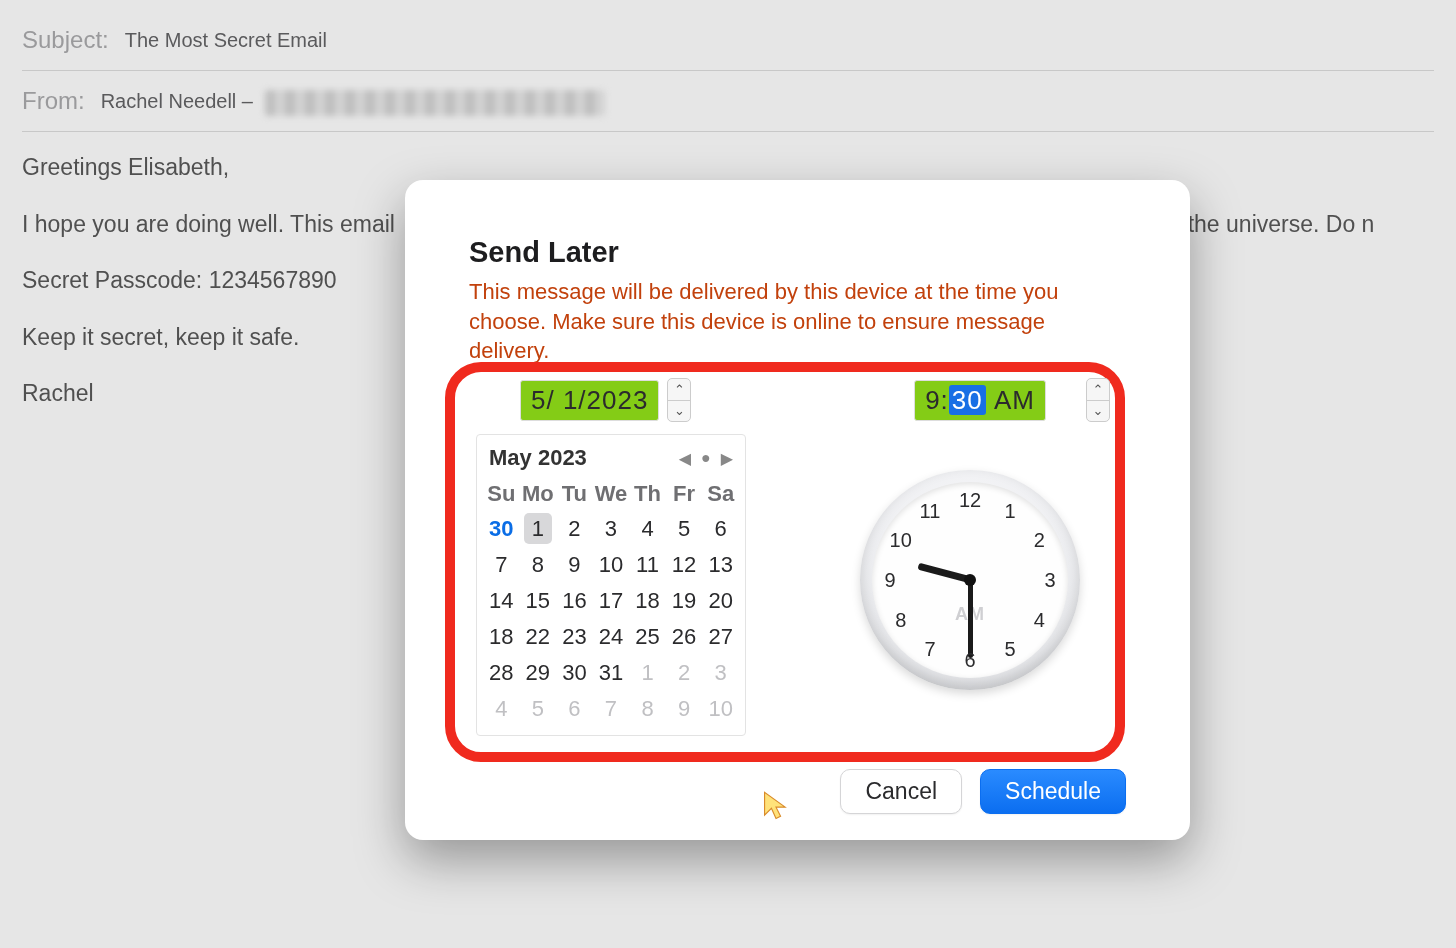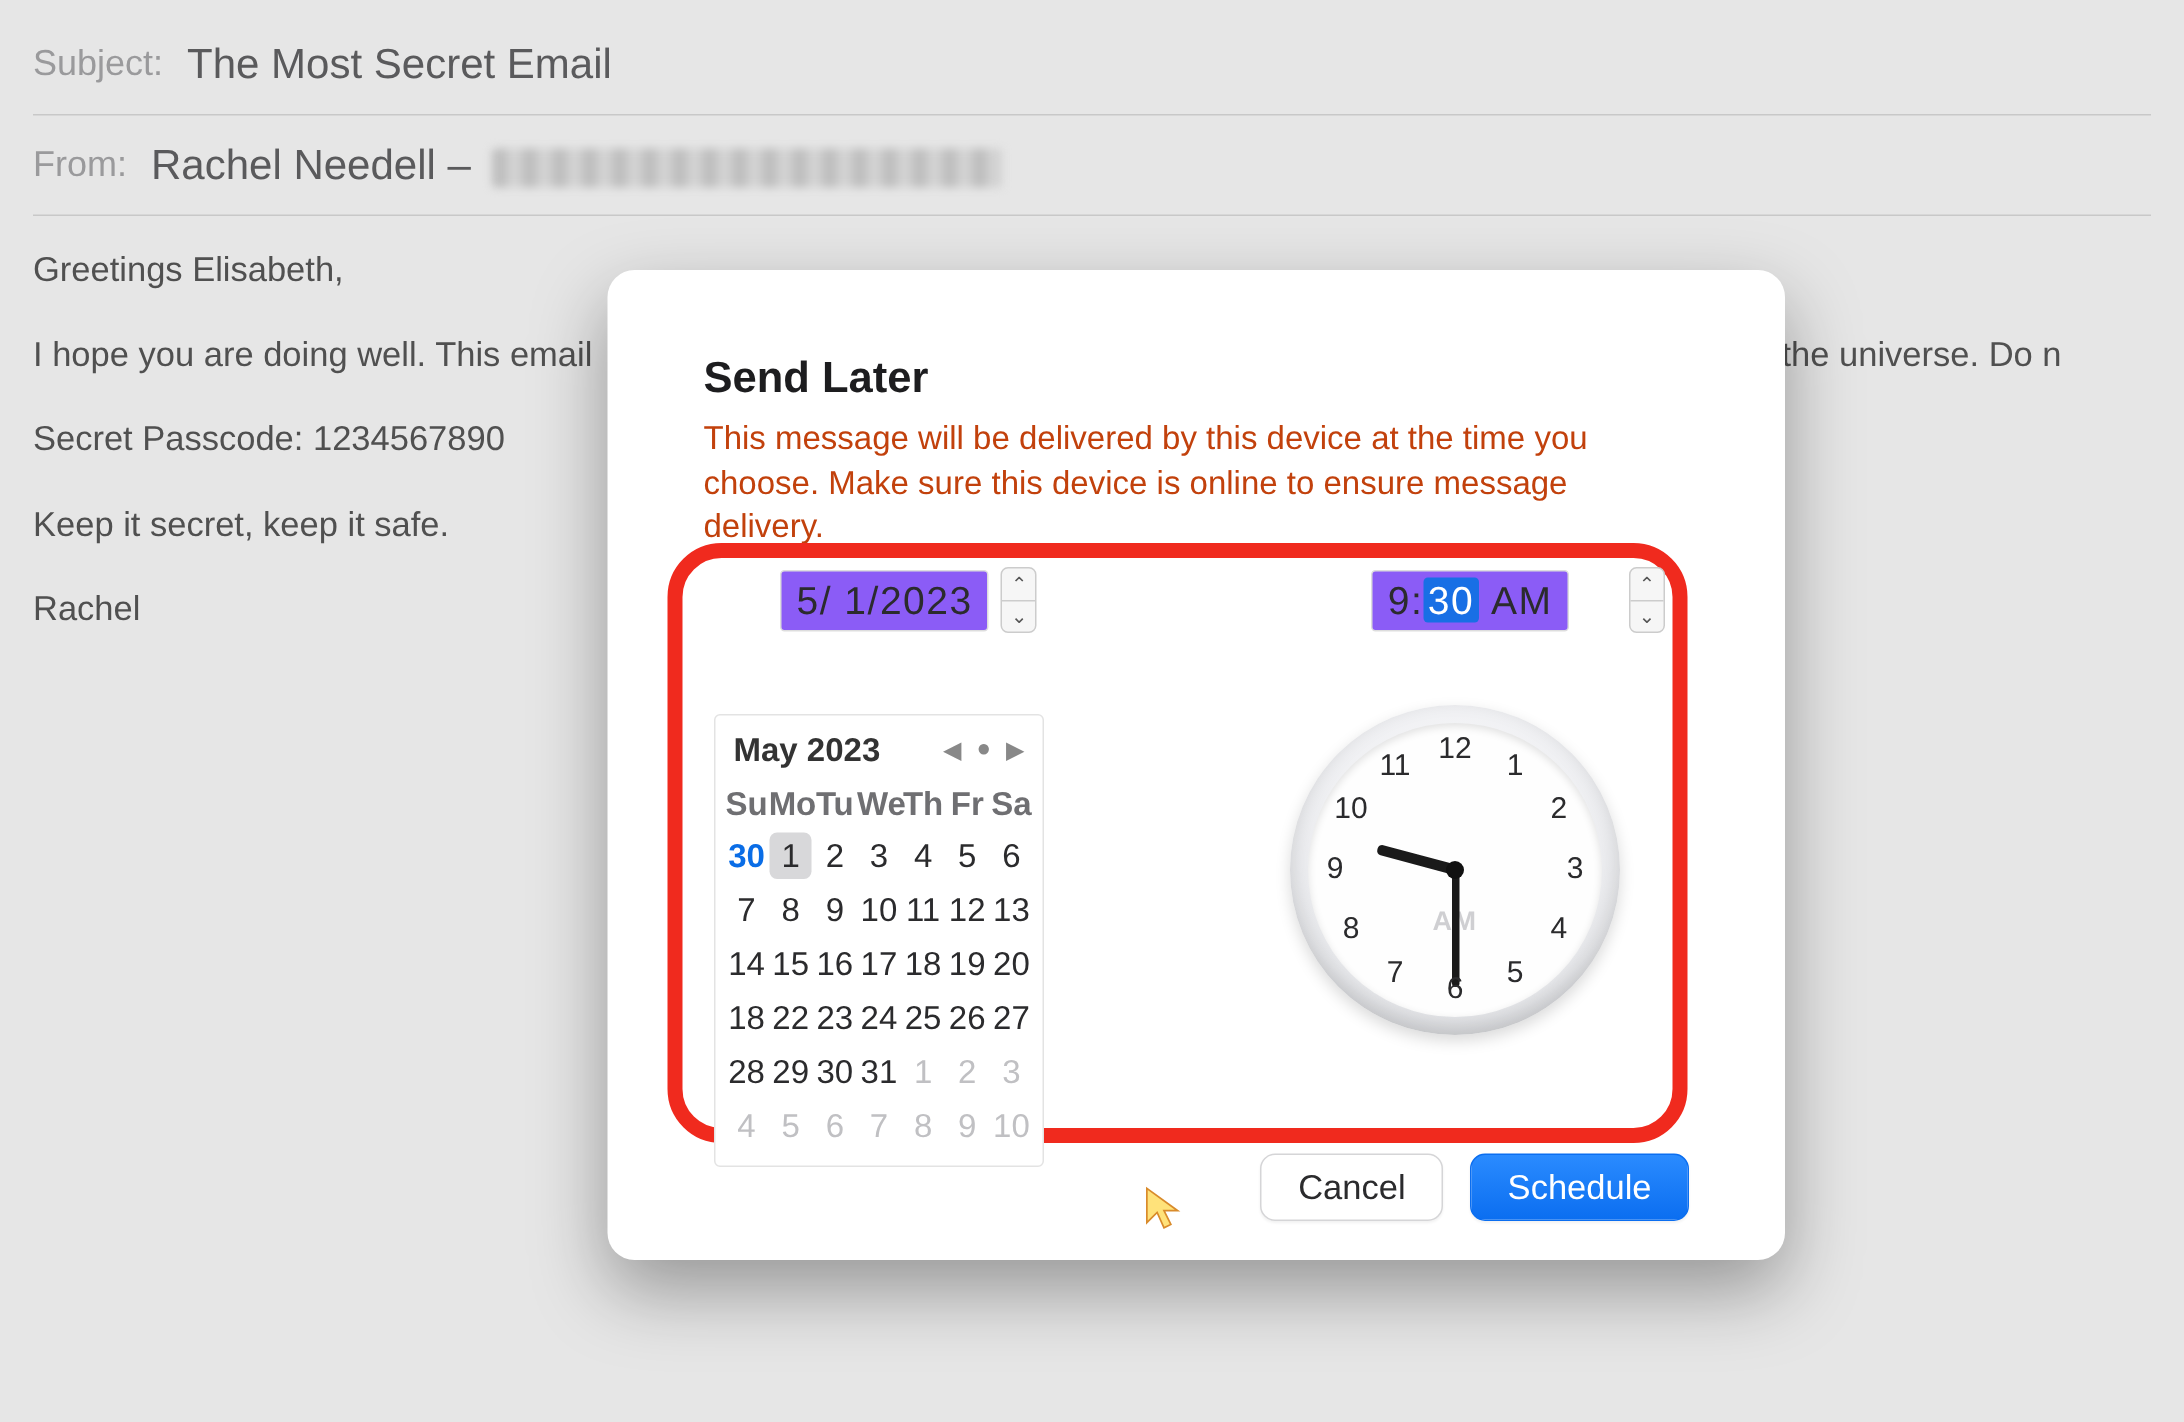--- a/index.html
+++ b/index.html
@@ -21,21 +21,21 @@
     display: flex;
     align-items: center;
     border-bottom: 1px solid #c8c8c8;
     padding: 12px 0;
   }
   .hdr-label {
     color: #9a9a9c;
     font-size: 24px;
     margin-right: 16px;
   }
-  .hdr-value { color: #5a5a5c; font-size: 28px; }
+  .hdr-value { color: #5a5a5c; font-size: 20px; }
   .blur-strip {
     display:inline-block; width:340px; height:26px;
     background: repeating-linear-gradient(90deg,#bfbfbf,#bfbfbf 10px,#d2d2d2 10px,#d2d2d2 20px);
     filter: blur(3px);
     border-radius:3px;
     vertical-align: middle;
     margin-left:6px;
   }
   .body-text { margin-top: 18px; }
   .body-text p { margin-bottom: 22px; }
@@ -76,21 +76,21 @@
     left: 470px; top: 378px;
     width: 640px;
     display: flex;
     justify-content: space-between;
   }
   .date-block, .time-block {
     display: flex;
     align-items: center;
   }
   .dt-field {
-    background:#8b5cf6;
+    background:#84cc16;
     border:1px solid #ddd;
     border-radius:3px;
     font-size: 26px;
     color:#2b2b2d;
     padding:4px 10px;
     letter-spacing:1px;
   }
   .time-field .sel {
     background:#186fe5;
     color:#fff;
@@ -106,27 +106,26 @@
     background:#f6f6f6;
     cursor:pointer;
   }
   .stepper div{ flex:1; display:flex; align-items:center; justify-content:center; font-size:13px; color:#555;}
   .stepper div:first-child{border-bottom:1px solid #ccc;}
 
   
   .calendar {
     position:absolute;
     left: 476px; top: 434px;
-    width: 220px;
+    width: 270px;
     background:#fff;
     border:1px solid #e3e3e3;
     border-radius:4px;
     padding:8px 6px;
     color:#333;
-    margin-top:42px;
   }
   .cal-header{
     display:flex; align-items:center; justify-content:space-between;
     padding:2px 6px 6px 6px;
   }
   .cal-title{ font-weight:700; font-size:22px; }
   .cal-nav{ display:flex; gap:10px; align-items:center; color:#888;}
   .cal-nav span{ cursor:pointer; font-size:16px; user-select:none;}
   table.cal{
     width:100%;

